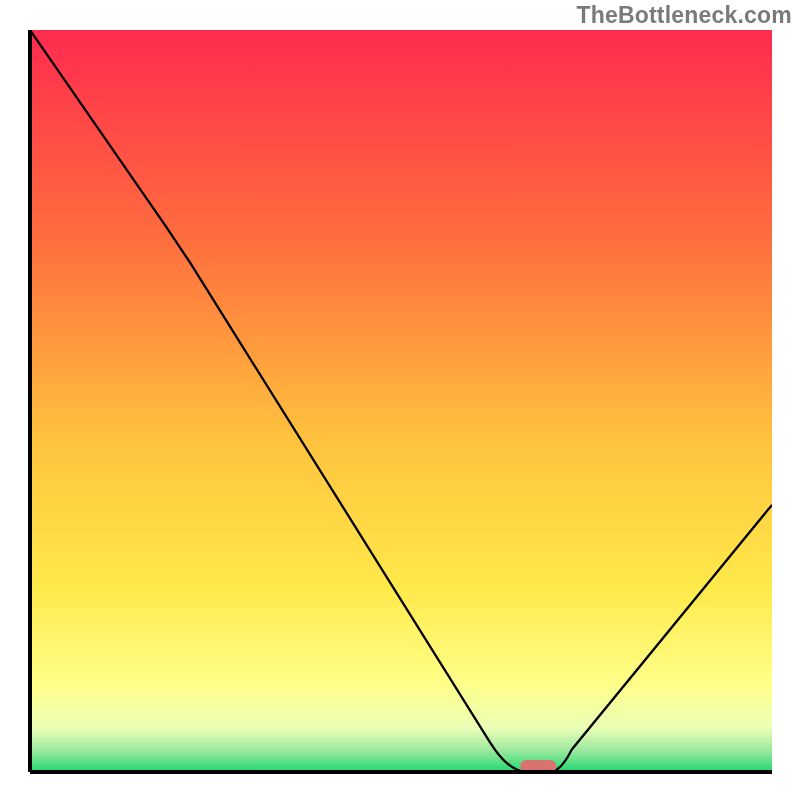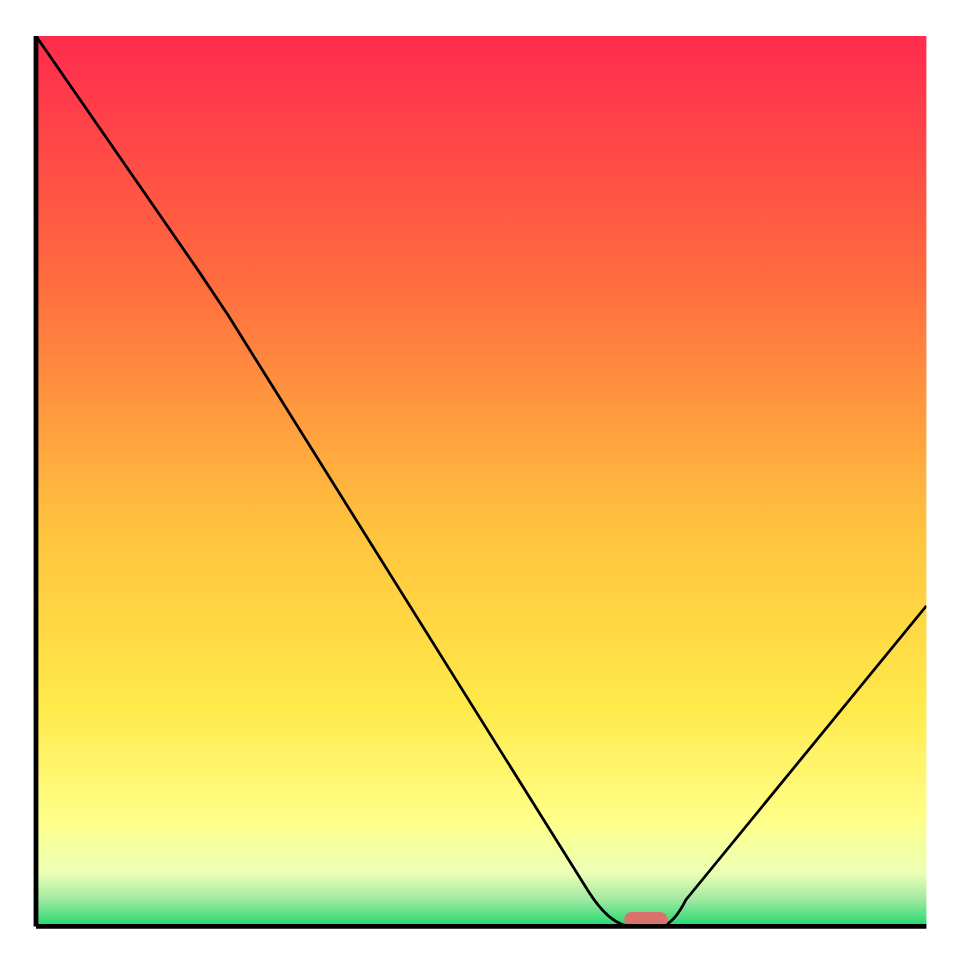--- a/index.html
+++ b/index.html
@@ -31,20 +31,21 @@
     width: 800px;
     height: 800px;
     display: block;
   }
 </style>
 </head>
 <body>
 
 <div class="container">
 
+  <div class="watermark">TheBottleneck.com</div>
 
   <svg viewBox="0 0 800 800">
     <defs>
       <linearGradient id="bg-grad" x1="0" y1="0" x2="0" y2="1">
         <stop offset="0%" stop-color="#ff2b4e"></stop>
         <stop offset="28%" stop-color="#ff6d3e"></stop>
         <stop offset="55%" stop-color="#ffc23e"></stop>
         <stop offset="75%" stop-color="#ffe94a"></stop>
         <stop offset="88%" stop-color="#ffff88"></stop>
         <stop offset="94%" stop-color="#ecffb6"></stop>

